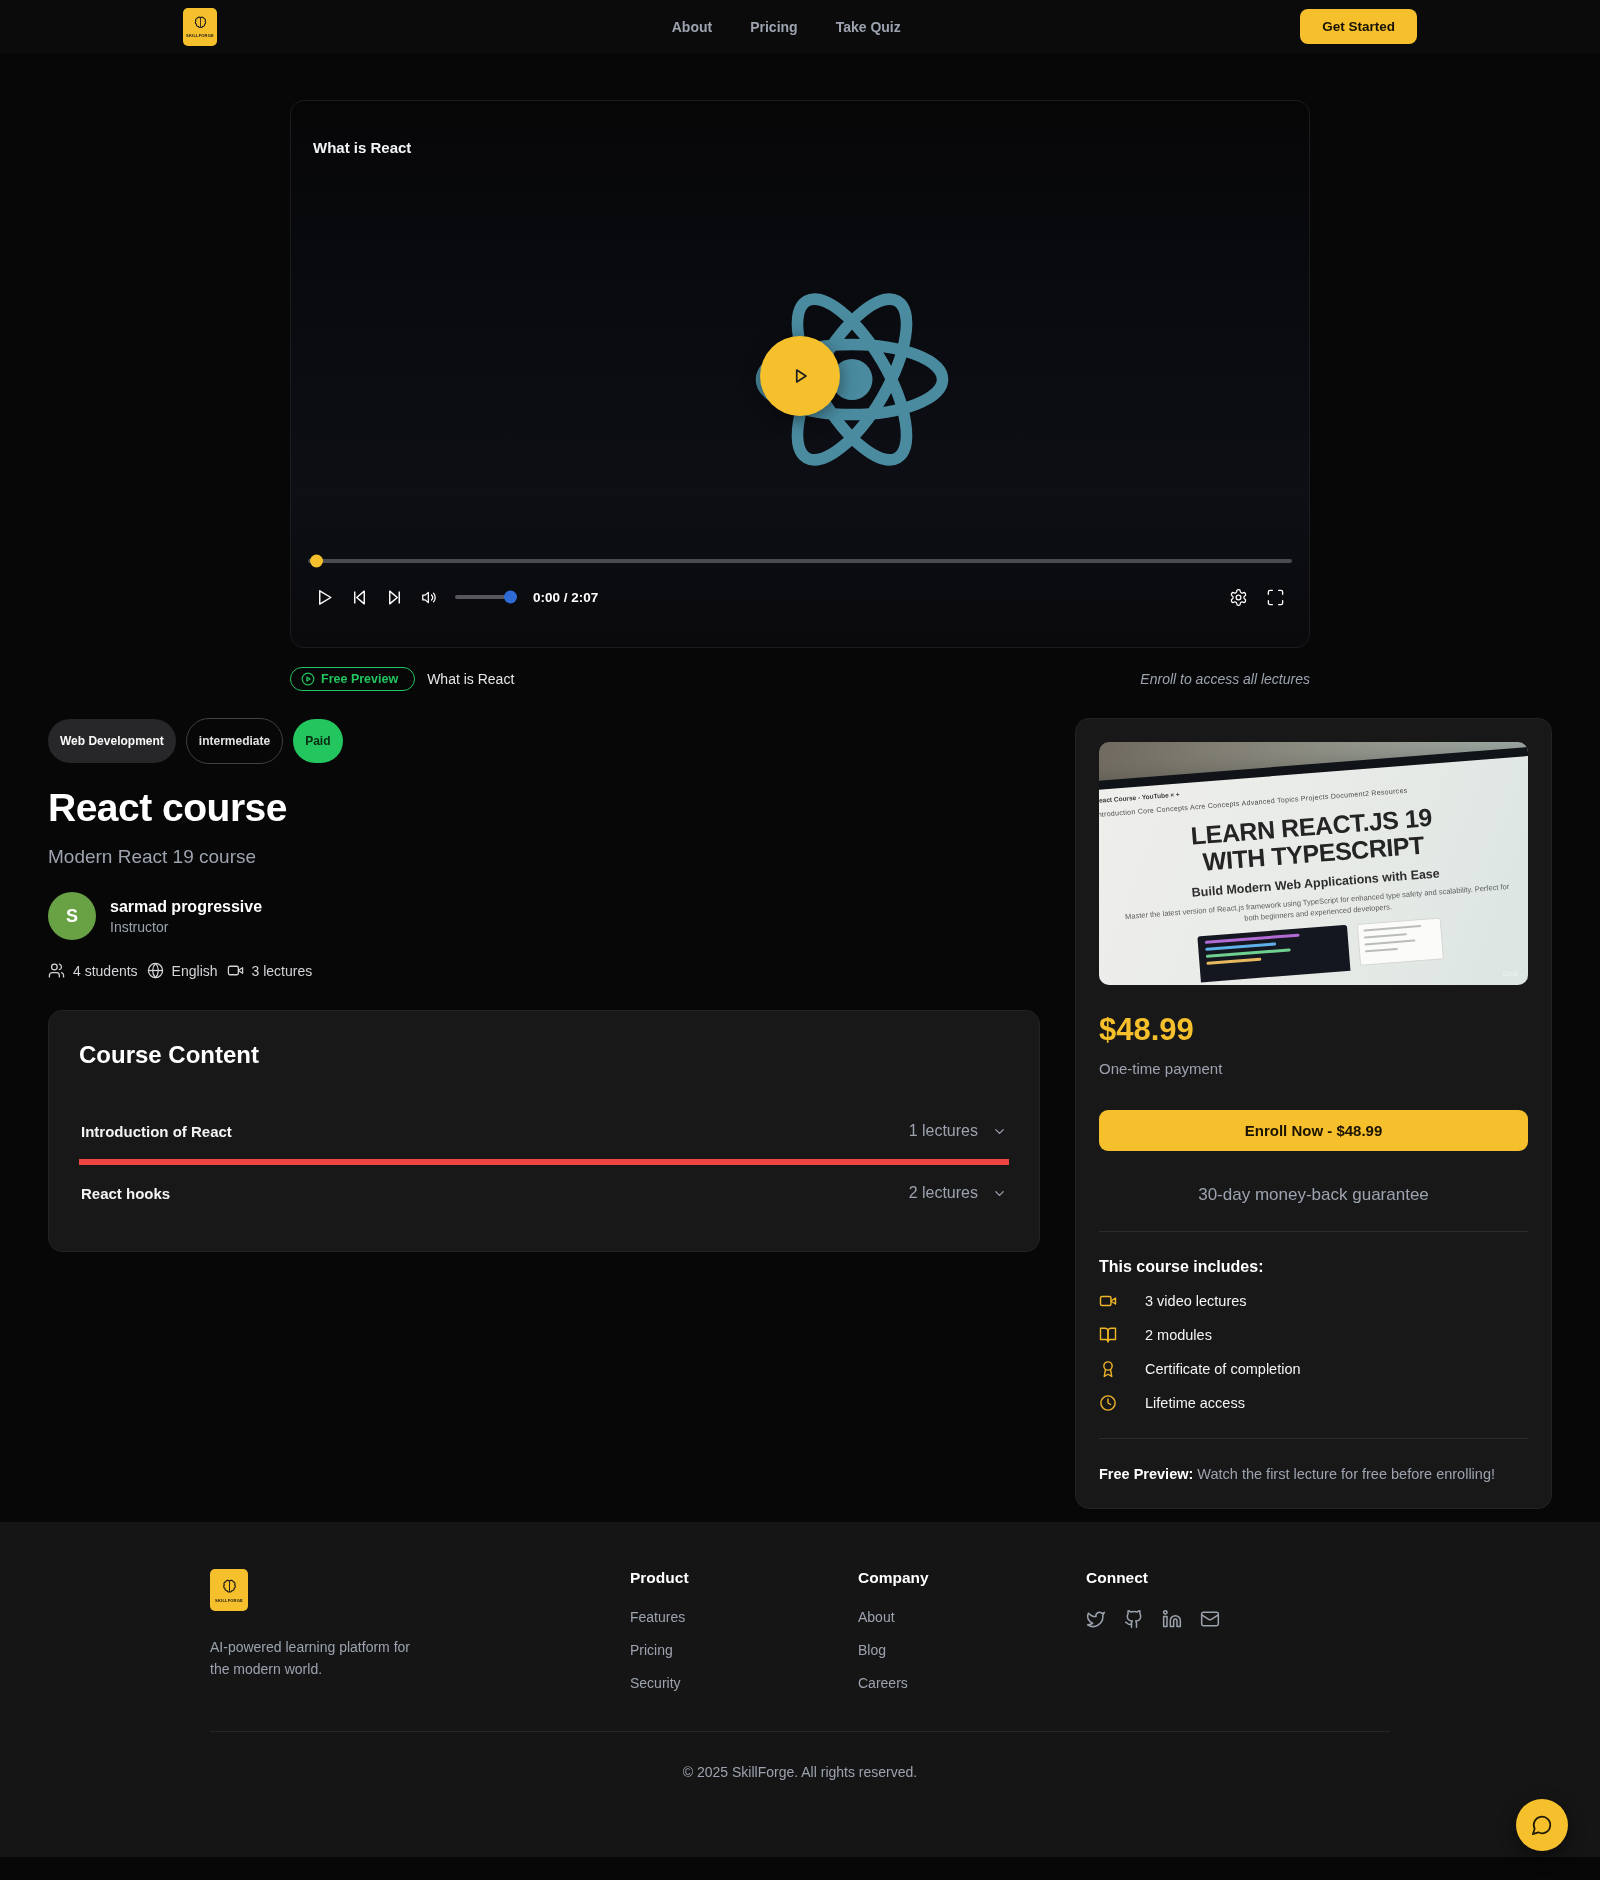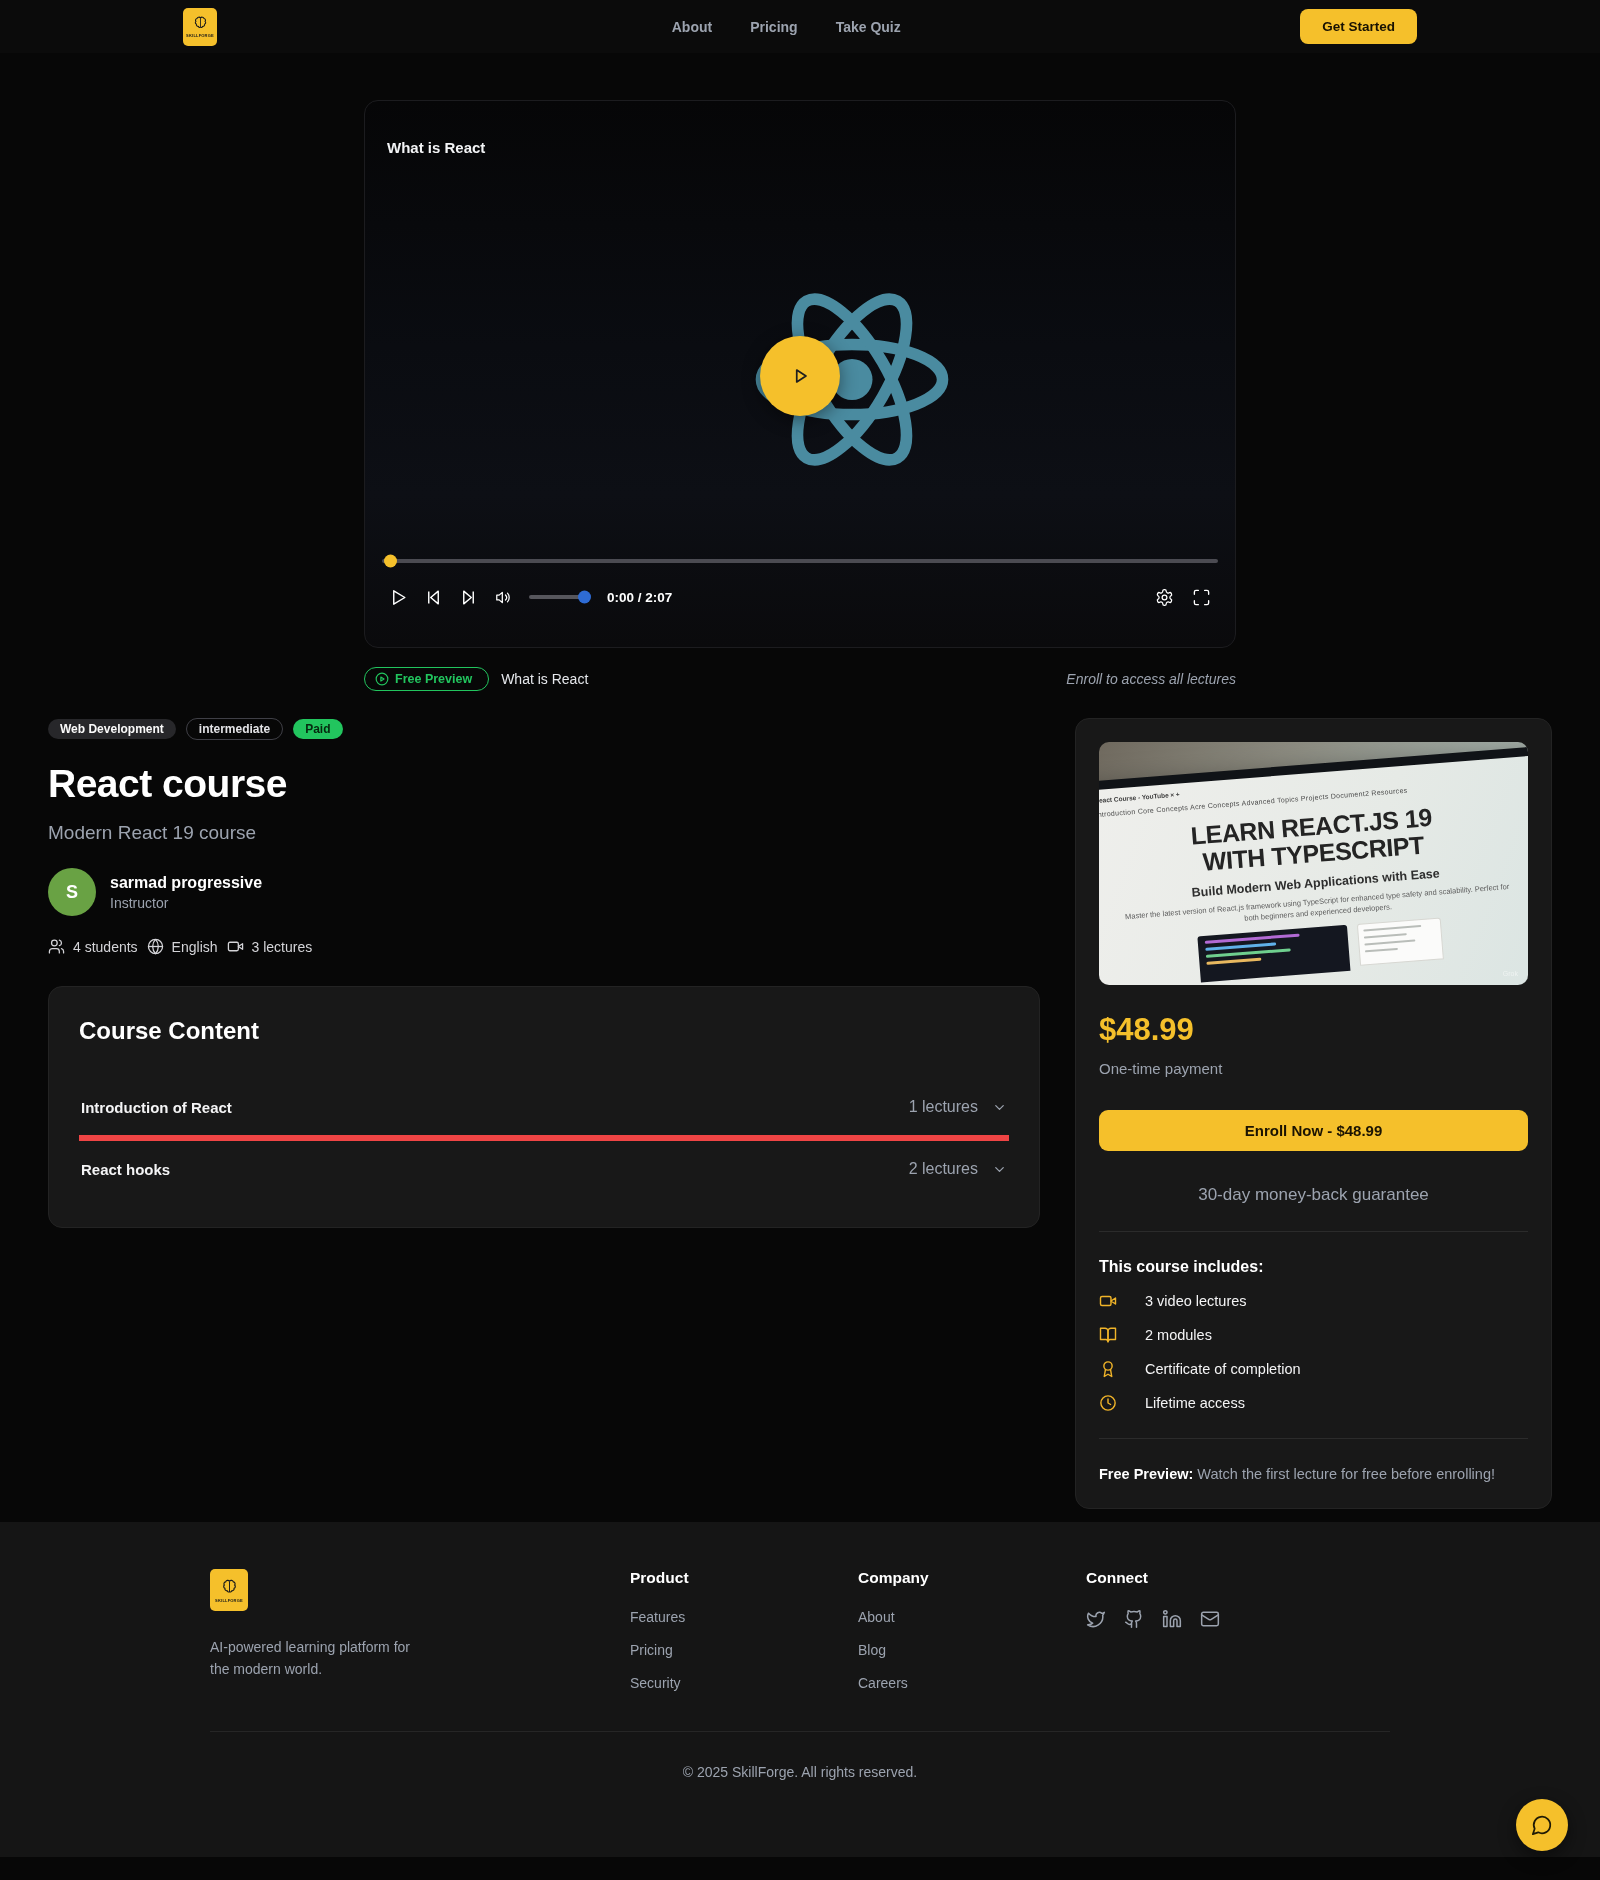--- a/index.html
+++ b/index.html
@@ -13,21 +13,21 @@
   .topbar { height:53px; background:#0b0b0b; }
   .topbar-inner { max-width:1250px; margin:0 auto; height:53px; display:flex; align-items:center; justify-content:space-between; position:relative; padding:0 8px; }
   .brand-badge { width:34px; height:38px; background:#f5c02b; border-radius:5px; display:flex; flex-direction:column; align-items:center; justify-content:center; gap:1px; }
   .brand-badge svg { width:17px; height:17px; }
   .brand-name { font-size:4px; font-weight:bold; color:#1a1a1a; letter-spacing:.2px; }
   .topnav { position:absolute; left:50%; top:0; height:53px; transform:translateX(-56%); display:flex; align-items:center; gap:38px; }
   .topnav a { color:#9ca3af; font-size:14px; font-weight:bold; text-decoration:none; }
   .cta-btn { background:#f5c02b; color:#171102; font-size:13.5px; font-weight:bold; border:none; border-radius:8px; padding:10px 22px; cursor:pointer; }
 
   
-  .player-wrap { width:872px; margin:47px auto 12px; }
+  .player-wrap { width:1020px; margin:47px auto 12px; }
   .player {
     height:548px; border-radius:14px; border:1px solid #1c1c1f;
     background:linear-gradient(180deg,#060607 0%,#0a0c11 45%,#0d0f15 72%,#0a0a0c 100%);
     position:relative; overflow:hidden;
   }
   .player-title { position:absolute; left:22px; top:38px; font-size:15px; font-weight:bold; color:#f3f4f6; }
   .stage { position:absolute; inset:0 0 90px 0; }
   .react-logo { position:absolute; left:50%; top:176px; transform:translateX(-50%) translateX(52px); }
   .play-overlay {
     position:absolute; left:50%; top:235px; transform:translateX(-50%);
@@ -49,21 +49,21 @@
   .preview-row { display:flex; align-items:center; margin-top:19px; }
   .free-badge { display:inline-flex; align-items:center; gap:6px; border:1px solid #22c55e; color:#22c55e; border-radius:9999px; padding:4px 16px 4px 10px; font-size:12.5px; font-weight:bold; background:transparent; cursor:pointer; }
   .free-badge svg { width:14px; height:14px; }
   .preview-title { margin-left:12px; font-size:14px; color:#e5e7eb; }
   .preview-hint { margin-left:auto; font-size:14px; color:#9ca3af;font-style:italic; }
 
   
   .content { width:1504px; margin:27px auto 0; display:grid; grid-template-columns:992px 477px; gap:35px; }
 
   .badge-row { display:flex; align-items:center; gap:10px; }
-  .pill { font-size:12px; font-weight:bold; border-radius:9999px; padding:3px 12px; }
+  .pill { font-size:12px; font-weight:bold; border-radius:9999px; padding:15px 12px; }
   .pill-solid { background:#27272a; color:#fafafa; }
   .pill-outline { background:transparent; color:#e4e4e7; border:1px solid #3f3f46; }
   .pill-green { background:#22c55e; color:#06290f; }
   h1.course-title { font-size:39px; font-weight:800; letter-spacing:-.5px; margin-top:22px; color:#fff; }
   .course-sub { margin-top:16px; font-size:19px; color:#9ca3af; }
   .instructor { display:flex; align-items:center; gap:14px; margin-top:24px; }
   .avatar { width:48px; height:48px; border-radius:50%; background:#69a244; display:flex; align-items:center; justify-content:center; font-size:18px; font-weight:bold; color:#fff; }
   .inst-name { font-size:16px; font-weight:bold; color:#fff; }
   .inst-role { font-size:14px; color:#9ca3af; margin-top:3px; }
   .stats-row { display:flex; align-items:center; gap:9px; margin-top:22px; }

